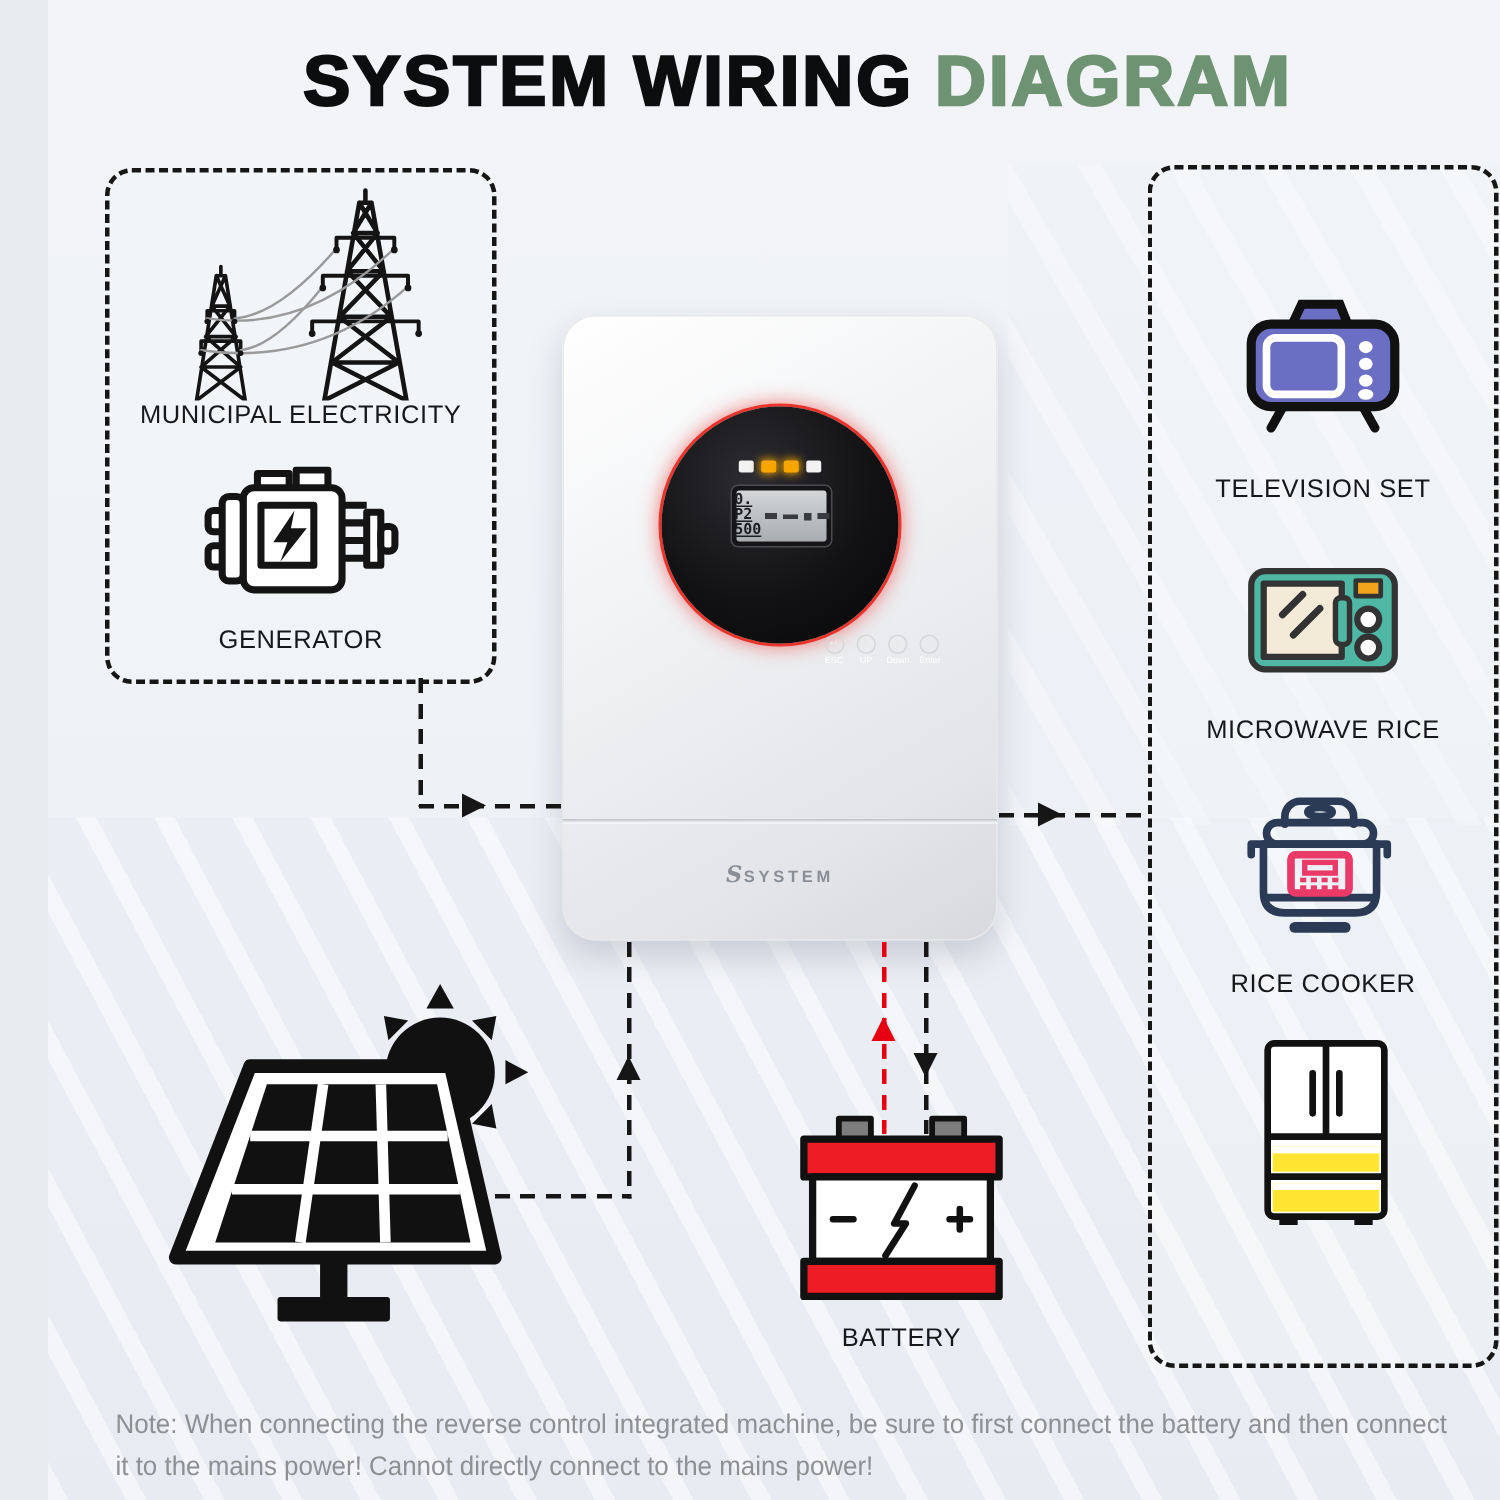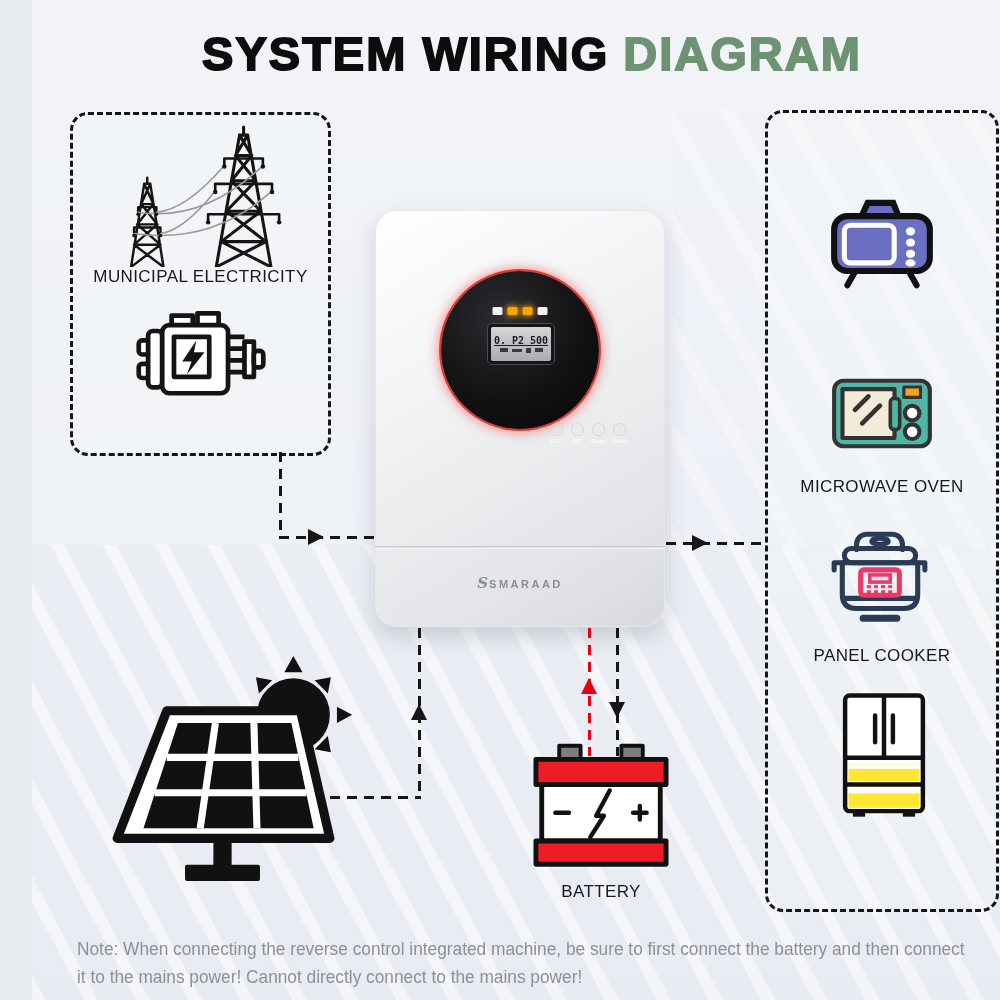--- a/index.html
+++ b/index.html
@@ -59,21 +59,21 @@
   .led{width:10px;height:8px;border-radius:1.5px;}
   .led.off{background:#f2f2f2;}
   .led.on{background:#f7a600;box-shadow:0 0 6px 1px rgba(247,166,0,.9);}
   .lcd{
     position:absolute;left:46px;top:52px;width:68px;height:42px;
     background:#151517;border:1px solid #4c4c50;border-radius:5px;box-sizing:border-box;padding:3px;
   }
   .lcd-screen{
     width:100%;height:100%;box-sizing:border-box;border-radius:2px;
     background:linear-gradient(180deg,#d4d6d8 0%,#b9bcc0 60%,#a9adb2 100%);
-    display:flex;flex-direction:column;justify-content:center;align-items:center;gap:2px;
+    display:flex;flex-direction:row;justify-content:center;align-items:center;gap:2px;
   }
   .lcd-reading{
     font-family:"DejaVu Sans Mono",monospace;font-weight:bold;
     font-size:10px;color:#1c1d22;letter-spacing:0;line-height:1;text-decoration:underline;
   }
   .lcd-icons{display:flex;gap:4px;align-items:center;}
   .lcd-ic{background:#3a3b40;}
   .ic1{width:8px;height:4px;} .ic2{width:10px;height:3px;} .ic3{width:5px;height:5px;}
   .keys{position:absolute;left:106px;top:152px;width:82px;display:flex;justify-content:space-between;}
   .key{display:flex;flex-direction:column;align-items:center;width:18px;}
@@ -156,50 +156,52 @@
         <rect x="30" y="4" width="18" height="9"></rect>
         <rect x="52" y="2" width="18" height="11"></rect>
         <rect x="22" y="12" width="56" height="58" rx="6"></rect>
         <path d="M78,22 H92 M78,32 H94 M78,42 H92 M78,52 H94" fill="none"></path>
         <rect x="92" y="26" width="8" height="30"></rect>
         <rect x="100" y="34" width="8" height="14" rx="3"></rect>
         <rect x="32" y="22" width="30" height="34"></rect>
       </g>
       <polygon points="51,25 39,43 47,43 43,54 58,35 49,35" fill="#141414"></polygon>
     </svg>
+    <div class="item-label" style="top:302px;">GENERATOR</div>
   </div>
 
   <div class="dashed-box box-right">
     <svg class="abs" style="left:58px;top:78px;" width="112" height="98" viewBox="0 0 110 95">
       <g stroke="#111111" stroke-linecap="round">
         <path d="M30,76 L21,92 M80,76 L89,92" stroke-width="6" fill="none"></path>
         <polygon points="34,26 41,11 66,11 72,26" fill="#6a6fc4" stroke-width="6"></polygon>
         <rect x="8" y="24" width="94" height="54" rx="13" fill="#6a6fc4" stroke-width="6"></rect>
         <rect x="18" y="33" width="49" height="37" rx="6" fill="#6a6fc4" stroke="#ffffff" stroke-width="5"></rect>
       </g>
       <g fill="#ffffff">
         <ellipse cx="83" cy="39" rx="4.5" ry="4"></ellipse>
         <ellipse cx="83" cy="50" rx="4.5" ry="4"></ellipse>
         <ellipse cx="83" cy="61" rx="4.5" ry="4"></ellipse>
         <ellipse cx="83" cy="70" rx="5" ry="3.5"></ellipse>
       </g>
     </svg>
+    <div class="item-label" style="top:203px;">TELEVISION SET</div>
 
     <svg class="abs" style="left:62px;top:258px;" width="104" height="84" viewBox="0 0 100 80">
       <g stroke="#333333" stroke-linejoin="round">
         <rect x="4" y="9" width="92" height="63" rx="9" fill="#4fb8a5" stroke-width="4"></rect>
         <rect x="12" y="17" width="50" height="47" fill="#f3ead8" stroke-width="4"></rect>
         <path d="M24,37 L37,24 M31,50 L48,33" stroke-width="4.5" fill="none" stroke-linecap="round"></path>
         <rect x="58" y="26" width="9" height="30" rx="3.5" fill="#4fb8a5" stroke-width="3.5"></rect>
         <rect x="71" y="15" width="16" height="10" fill="#f2a51c" stroke-width="3"></rect>
         <circle cx="79" cy="40" r="7" fill="#ffffff" stroke-width="4"></circle>
         <circle cx="79" cy="58" r="7" fill="#ffffff" stroke-width="4"></circle>
       </g>
     </svg>
-    <div class="item-label" style="top:364px;">MICROWAVE OVEN</div>
+    <div class="item-label" style="top:364px;">MICROWAVE RICE</div>
 
     <svg class="abs" style="left:58px;top:414px;" width="107" height="102" viewBox="0 0 105 100">
       <g fill="none" stroke="#2b3a55" stroke-width="5" stroke-linejoin="round" stroke-linecap="round">
         <path d="M30,22 V17 a10,10 0 0 1 10,-10 h25 a10,10 0 0 1 10,10 v5"></path>
         <rect x="18" y="21" width="70" height="14" rx="7"></rect>
         <path d="M8,35 h10 M8,35 v7 M97,35 h-10 M97,35 v7"></path>
         <path d="M16,35 H90 V66 Q90,80 76,80 H30 Q16,80 16,66 Z"></path>
         <path d="M18,70 H88"></path>
         <ellipse cx="53" cy="14" rx="8" ry="3"></ellipse>
       </g>
@@ -212,21 +214,21 @@
         <rect x="40" y="57" width="4" height="3"></rect>
           <rect x="47" y="57" width="4" height="3"></rect>
           <rect x="54" y="57" width="4" height="3"></rect>
           <rect x="61" y="57" width="4" height="3"></rect>
         <rect x="40" y="62" width="4" height="3"></rect>
           <rect x="47" y="62" width="4" height="3"></rect>
           <rect x="54" y="62" width="4" height="3"></rect>
           <rect x="61" y="62" width="4" height="3"></rect>
       </g>
     </svg>
-    <div class="item-label" style="top:533px;">PANEL COOKER</div>
+    <div class="item-label" style="top:533px;">RICE COOKER</div>
 
     <svg class="abs" style="left:66px;top:578px;" width="100" height="128" viewBox="0 0 90 115">
       <g stroke="#111111" stroke-width="4" stroke-linejoin="round">
         <rect x="10" y="4" width="70" height="104" rx="4" fill="#ffffff"></rect>
         <path d="M45,4 V60 M10,60 H80" fill="none"></path>
         <path d="M37,22 V46 M53,22 V46" fill="none" stroke-linecap="round"></path>
         <path d="M10,84 H80" fill="none"></path>
       </g>
       <rect x="13" y="66" width="64" height="15" fill="#ffe633"></rect>
       <rect x="13" y="66" width="64" height="4" fill="#ffffff"></rect>
@@ -270,21 +272,21 @@
           <div class="key-label">Down</div>
         </div>
         <div class="key">
           <div class="key-circle">✓</div>
           <div class="key-label">Enter</div>
         </div>
       </div>
     </div>
     <div class="seam"></div>
     <div class="brand">
-      <span class="s-mark">S</span><span>SMARAAD</span>
+      <span class="s-mark">S</span><span>SYSTEM</span>
     </div>
   </div>
 
   <div class="dash-v" style="left:247px;top:452px;height:86px;"></div>
   <div class="dash-h" style="left:247px;top:536px;width:96px;"></div>
   <div class="arr arr-right" style="left:276px;top:529px;"></div>
 
   <div class="dash-h" style="left:634px;top:542px;width:99px;"></div>
   <div class="arr arr-right" style="left:660px;top:535px;"></div>
 

